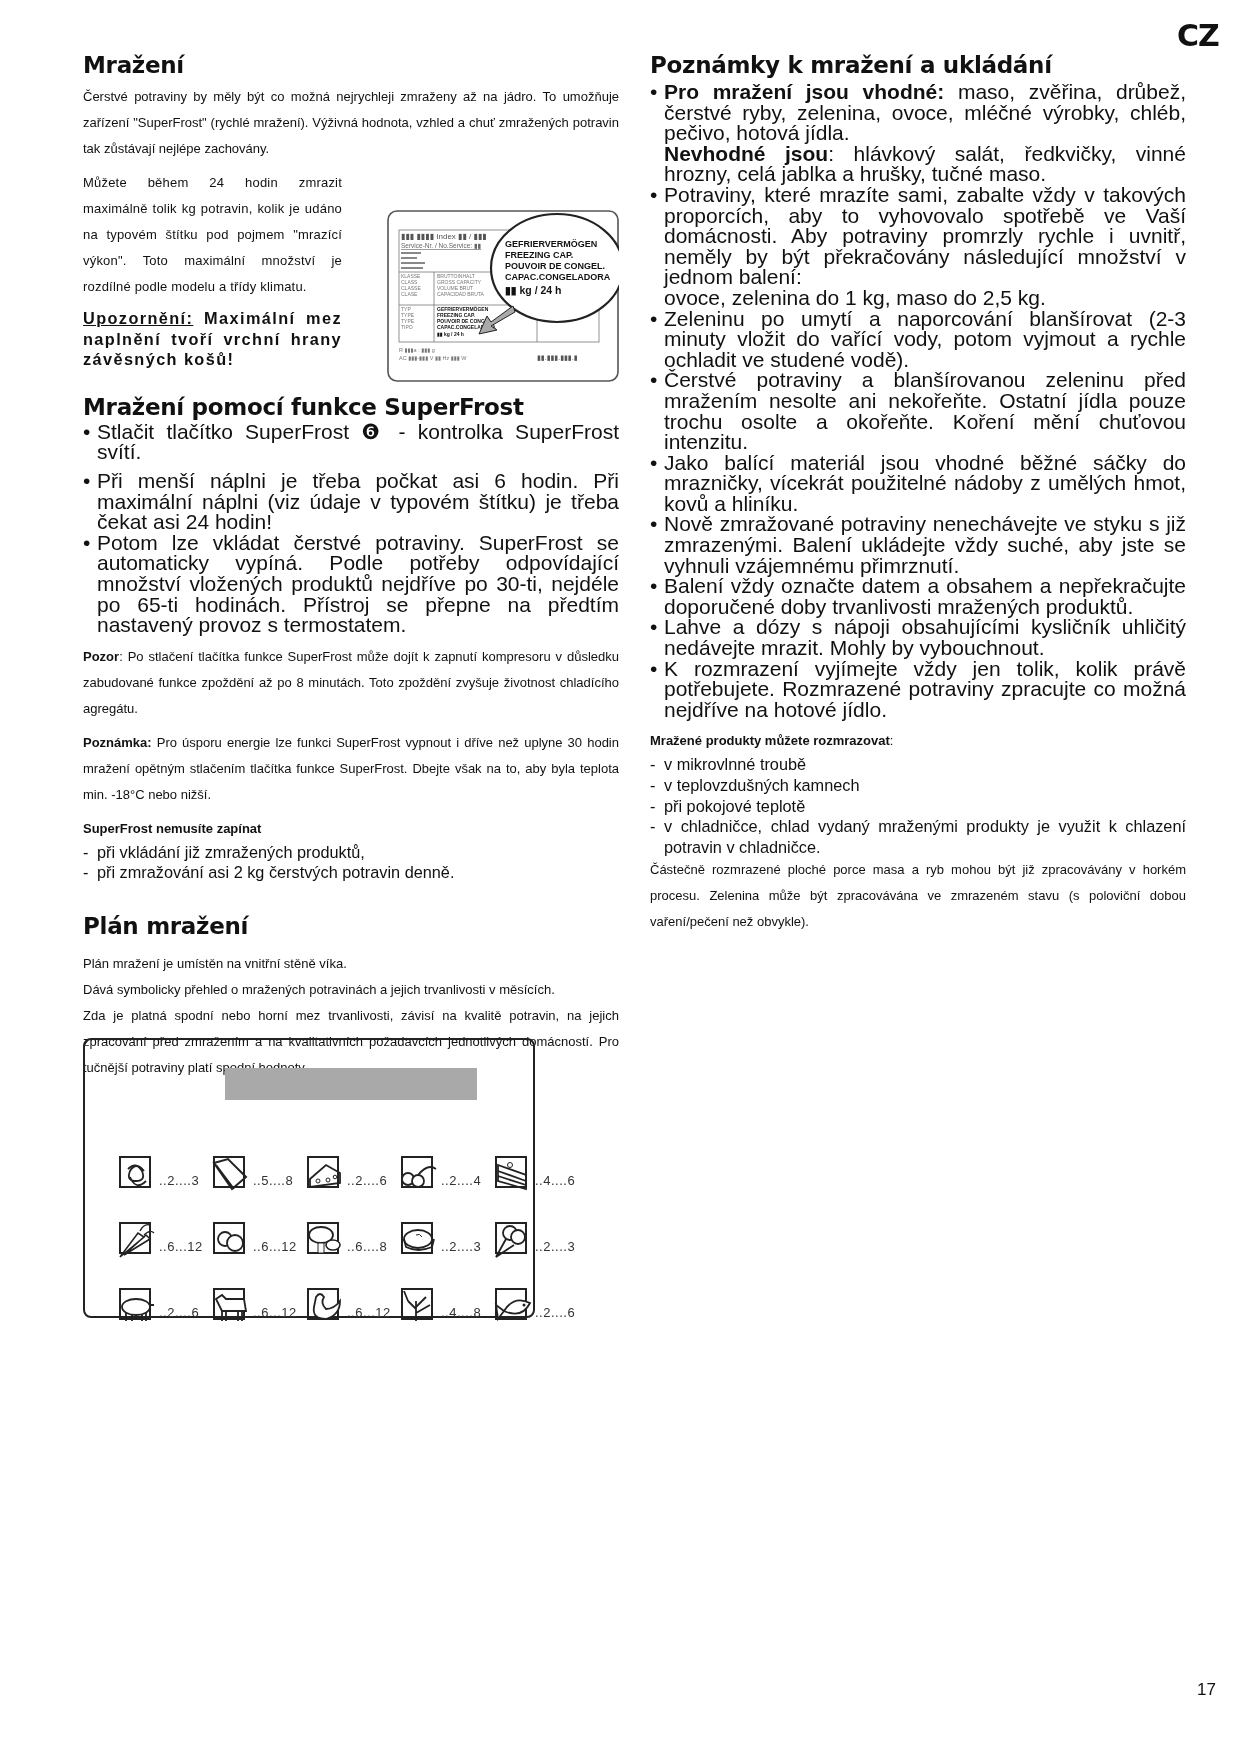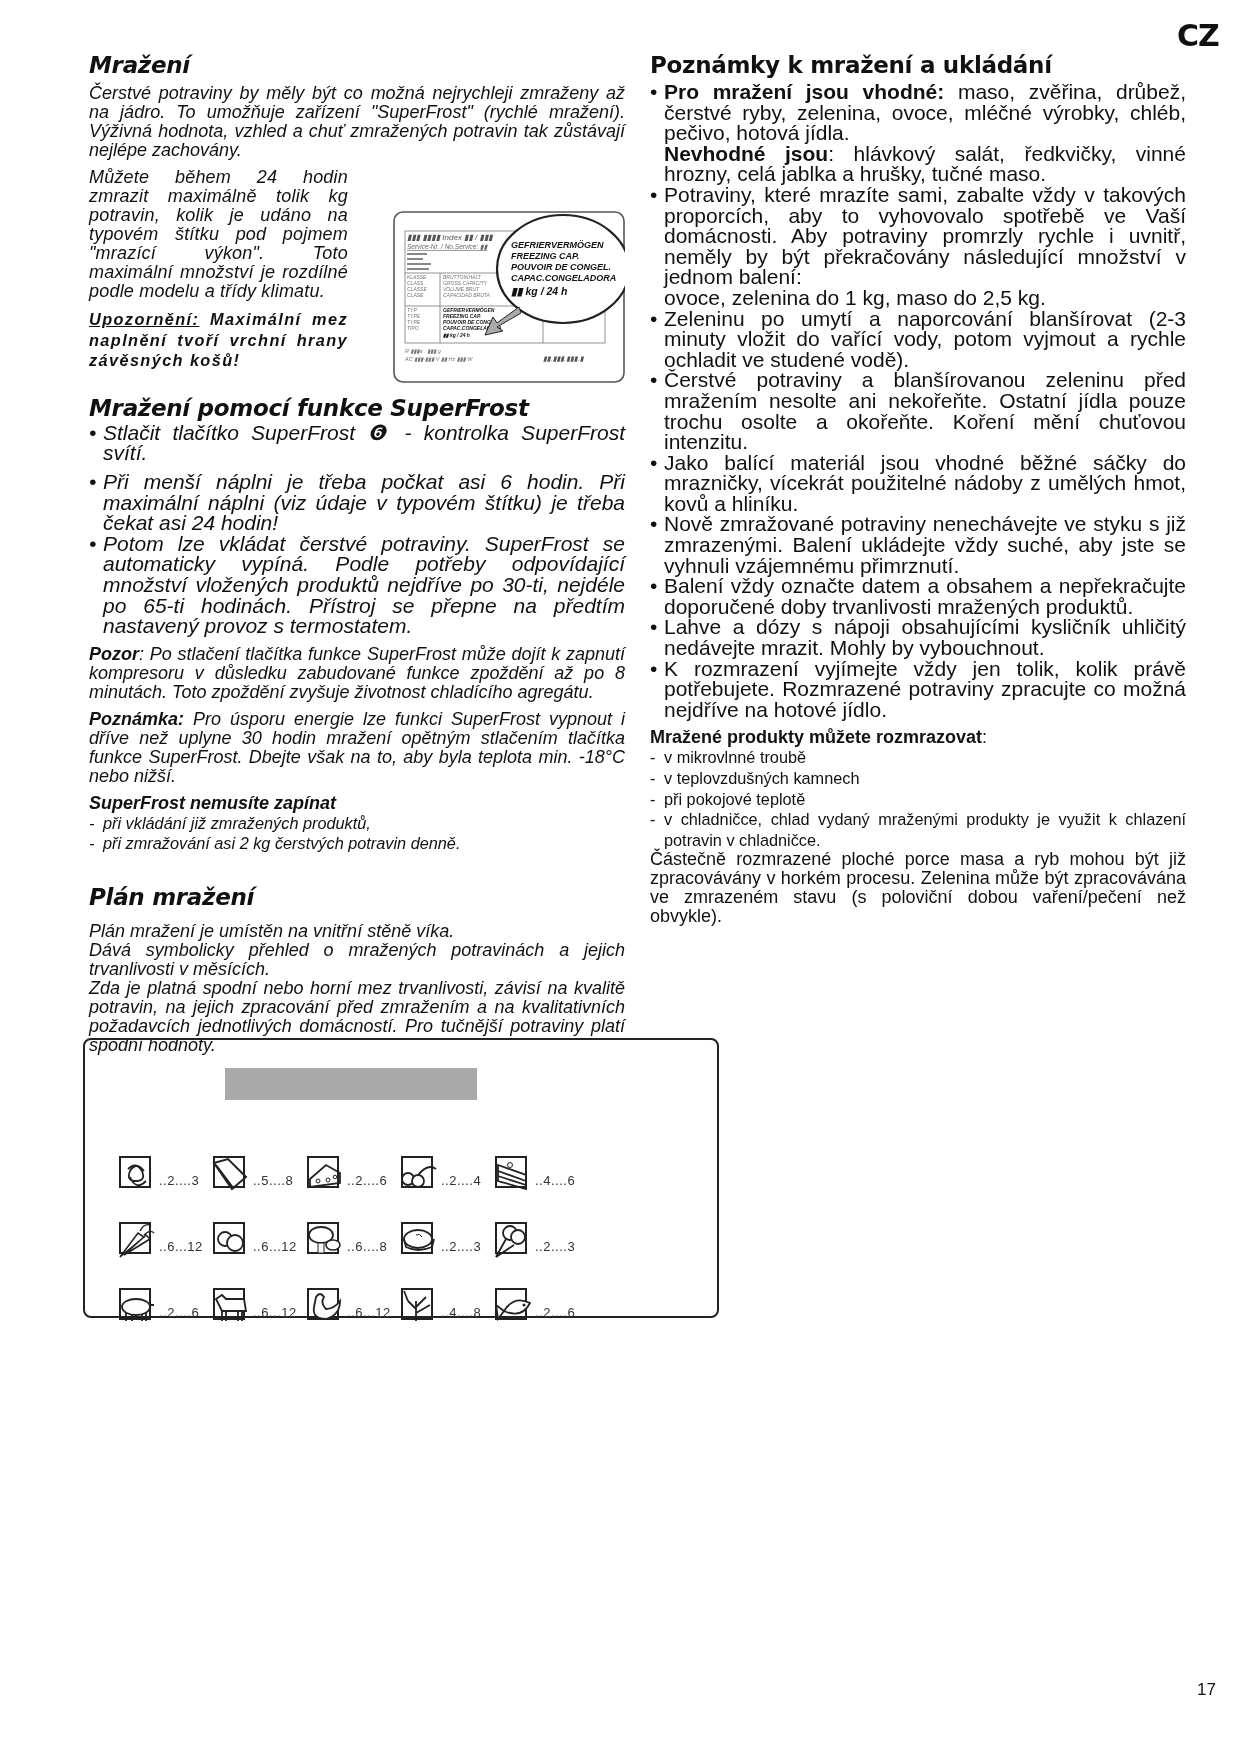--- a/index.html
+++ b/index.html
@@ -2,42 +2,42 @@
 <html><head>
 <meta charset="utf-8">
 <style>
   html, body { margin: 0; padding: 0; background: #ffffff; }
   body { width: 1240px; height: 1754px; position: relative; overflow: hidden;
          font-family: "Liberation Sans", sans-serif; color: #111111; }
   .lang { position: absolute; left: 1177px; top: 18px; font-size: 30px; font-weight: bold;
           font-family: "DejaVu Sans", sans-serif; letter-spacing: -1px; }
   .page-num { position: absolute; left: 1197px; top: 1680px; font-size: 17px; }
   .col { position: absolute; top: 52px; }
-  .col-left { left: 89px; width: 536px; font-style: italic; }
+  .col-left { left: 83px; width: 536px; }
   .col-right { left: 650px; width: 536px; }
   h2 { font-size: 23px; font-weight: bold; margin: 0 0 6px 0; line-height: 26px;
        font-family: "DejaVu Sans", sans-serif; letter-spacing: -0.3px; }
-  p { margin: 0 0 8px 0; font-size: 18px; line-height: 19px; text-align: justify; }
+  p { margin: 0 0 8px 0; font-size: 13px; line-height: 26px; text-align: justify; }
   .tight { margin-bottom: 0; }
   ul.bul { list-style: none; margin: 0 0 0 0; padding: 0; }
   ul.bul li { position: relative; padding-left: 14px; font-size: 21px; line-height: 20.6px;
               text-align: justify; margin-bottom: 0; }
   ul.bul li::before { content: "\2022"; position: absolute; left: 0; top: 0; }
   ul.bul li.gap { margin-top: 8px; }
   ul.dash { list-style: none; margin: 0; padding: 0; }
   ul.dash li { position: relative; padding-left: 14px; font-size: 16.3px; line-height: 20.6px; text-align: justify; }
   ul.dash li::before { content: "-"; position: absolute; left: 0; }
   b { font-weight: bold; }
   .warn { font-weight: bold; letter-spacing: 1.4px; font-size: 16.3px; line-height: 20.6px; text-align: justify; margin-top: 8px; }
   .warn u { text-decoration: underline; }
   .capacity-wrap { display: flex; gap: 14px; align-items: flex-end; }
   .capacity-text { width: 292px; }
   .rating-label { width: 232px; height: 160px; margin-top: 8px; position: relative; padding-left: 31px; }
   .section-gap { height: 24px; }
-  .plan-box { position: absolute; left: 83px; top: 1038px; width: 636px; height: 280px;
+  .plan-box { position: absolute; left: 83px; top: 1038px; width: 452px; height: 280px;
               border: 2.5px solid #222; border-radius: 8px; box-sizing: border-box; }
   .plan-bar { position: absolute; left: 140px; top: 28px; width: 252px; height: 32px; background: #a9a9a9; }
   .plan-grid { position: absolute; left: 34px; top: 82px; }
   .plan-row { display: flex; height: 66px; }
   .plan-item { width: 94px; display: flex; align-items: flex-end; }
   .plan-icon { width: 32px; height: 32px; border: 2px solid #222; box-sizing: border-box; position: relative; }
   .plan-icon svg { position: absolute; left: -3px; top: -3px; }
   .plan-val { font-size: 13px; color: #333; margin-left: 8px; margin-bottom: 0px; letter-spacing: 0.5px; }
 </style>
 </head>

